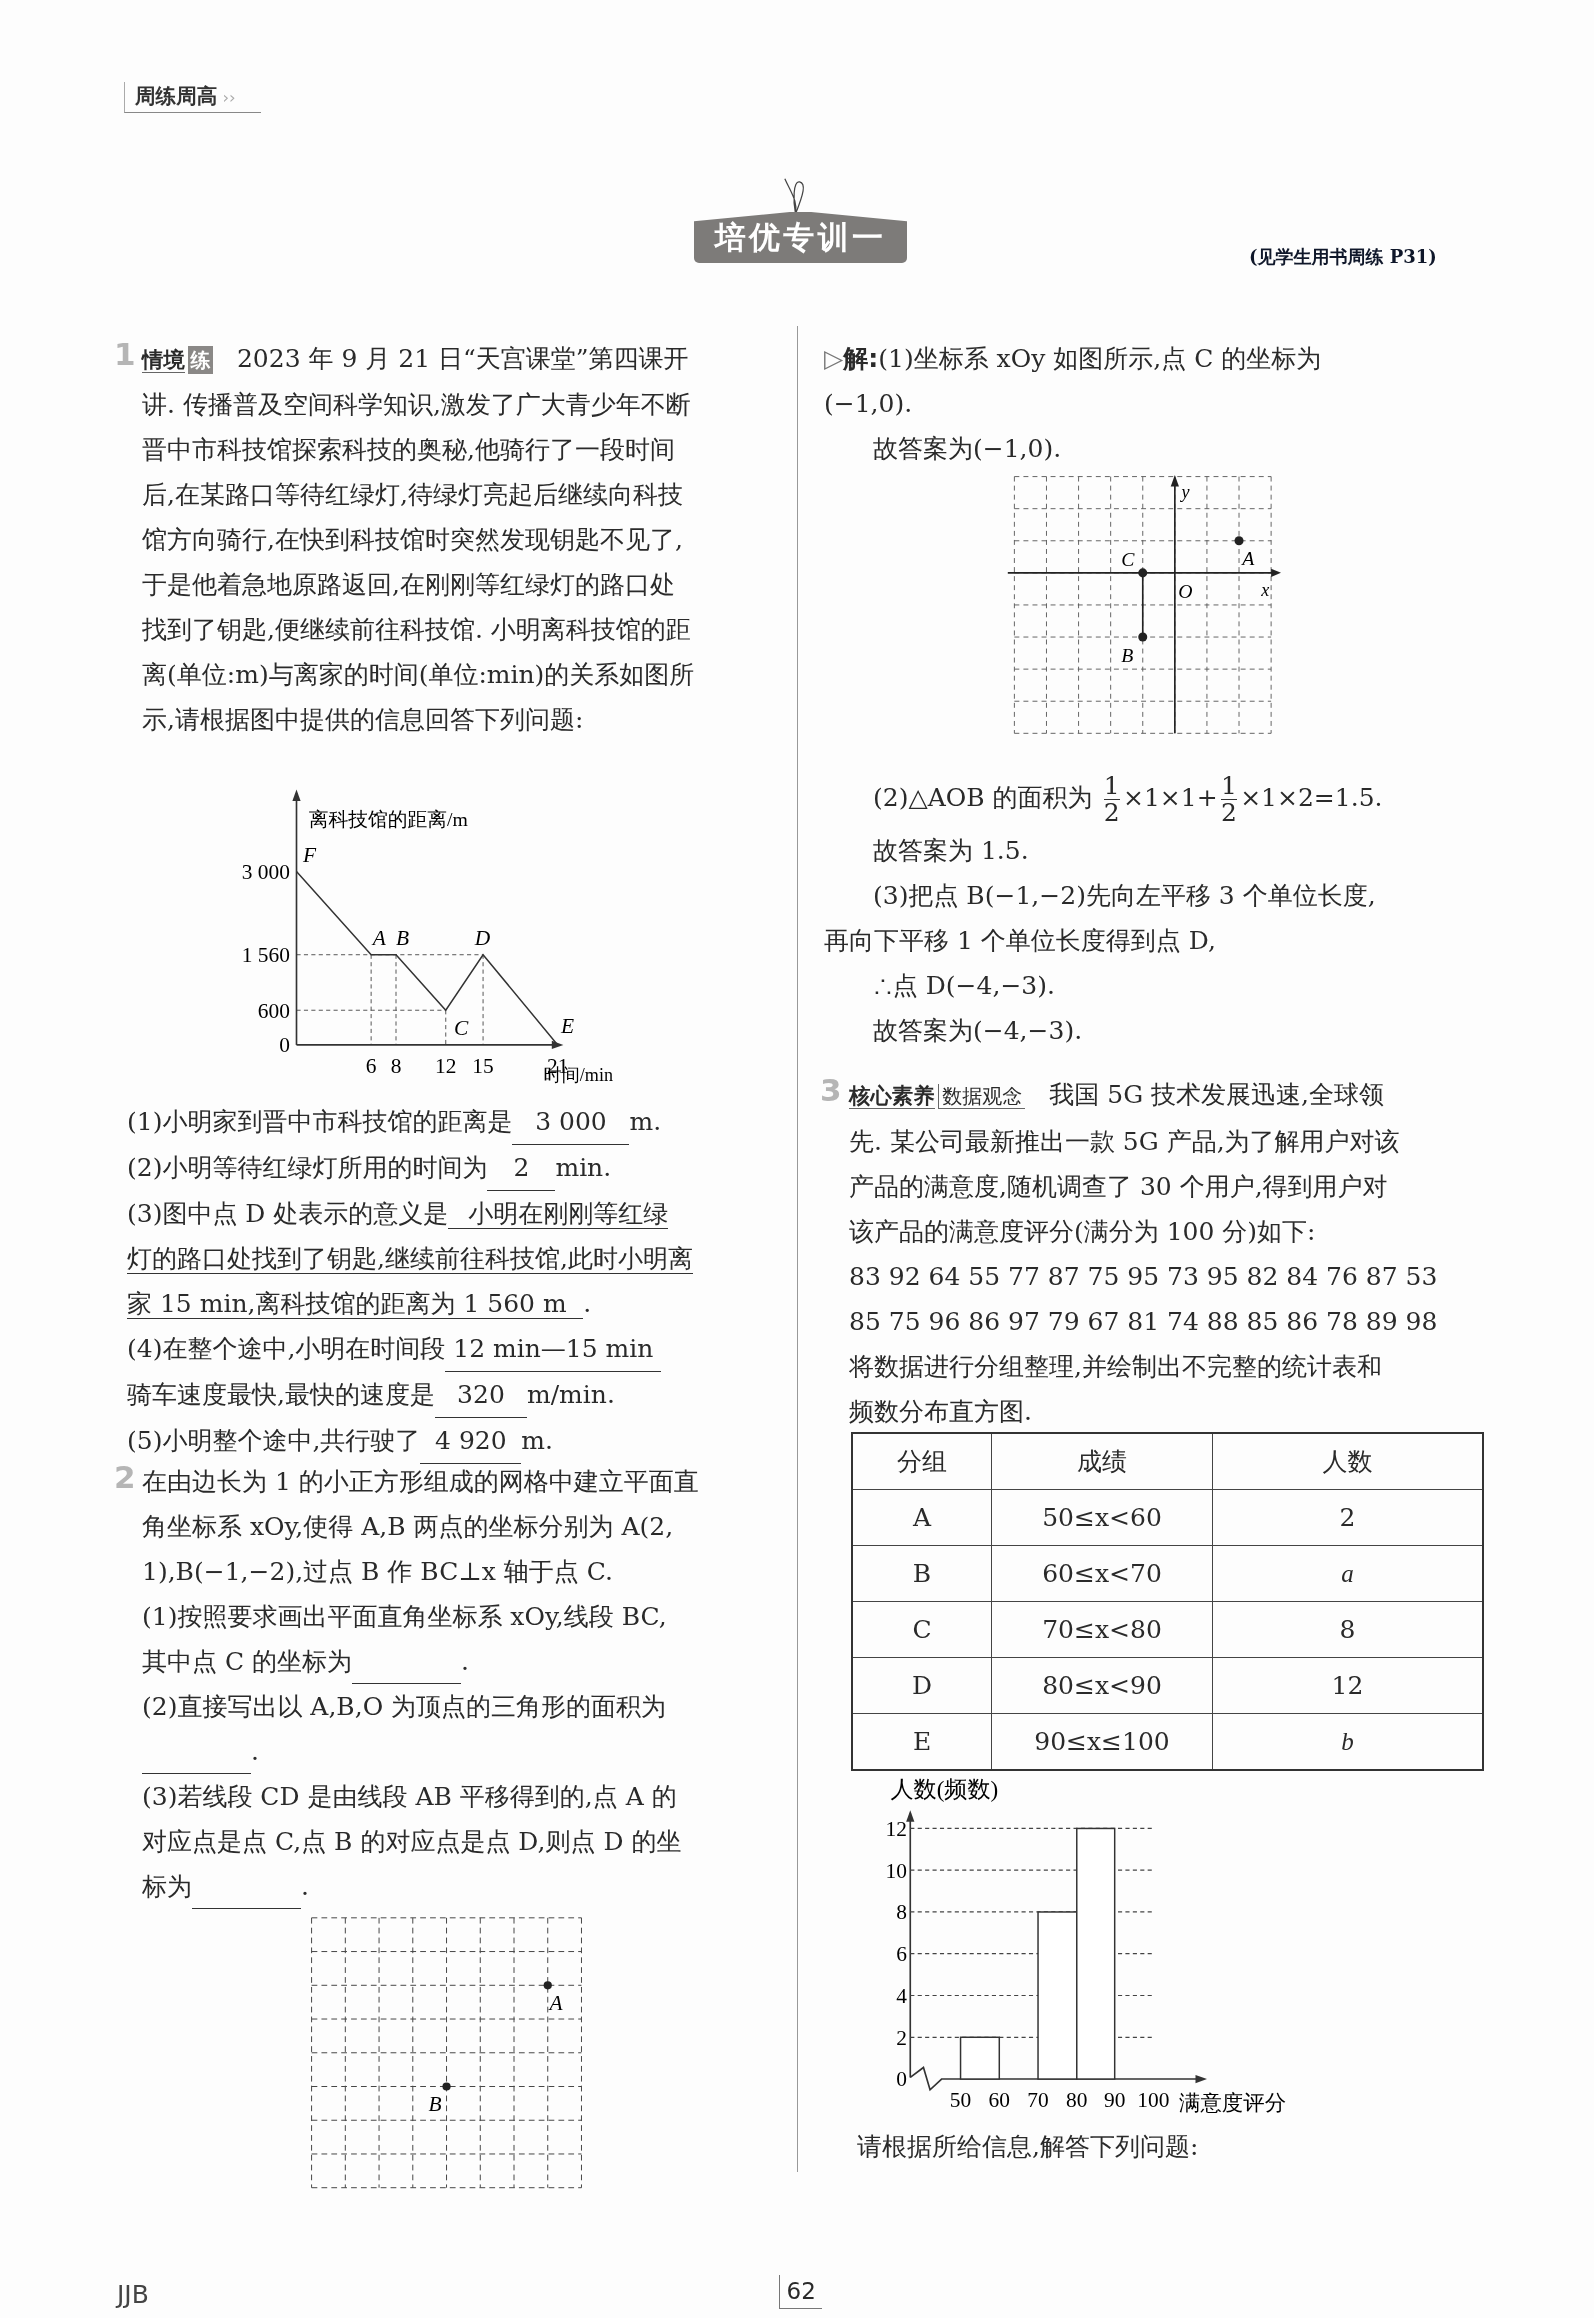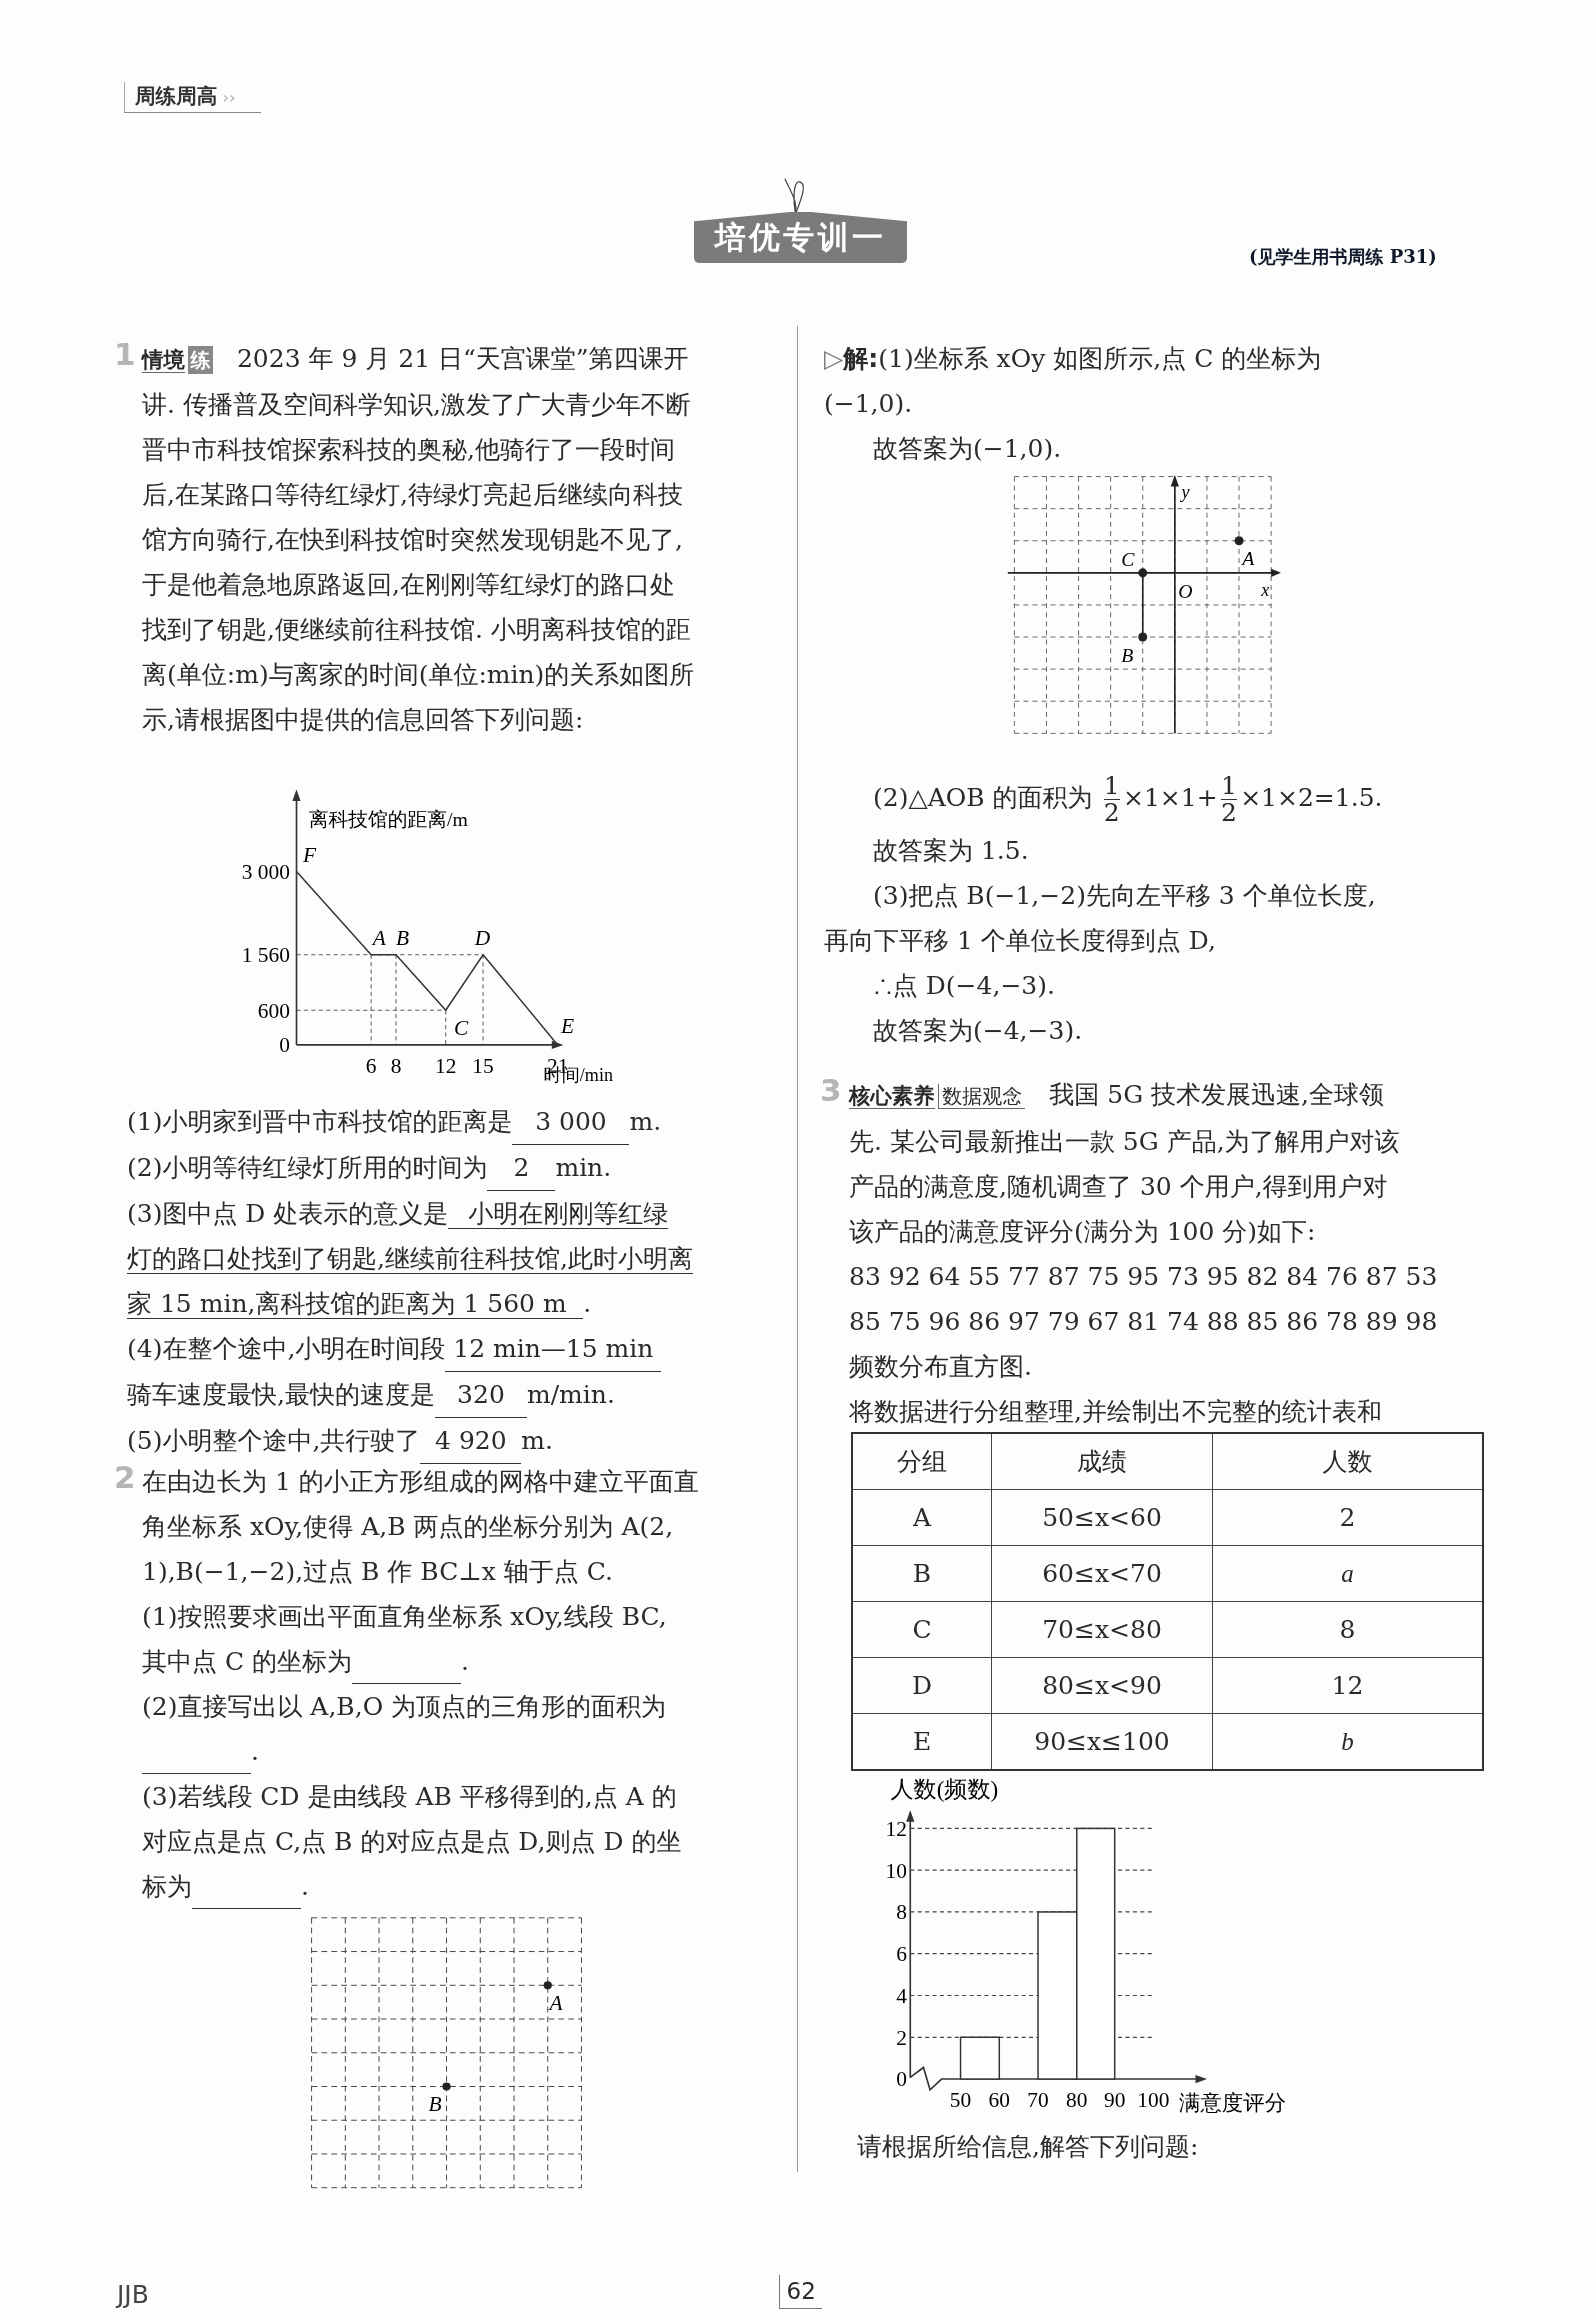--- a/index.html
+++ b/index.html
@@ -207,22 +207,22 @@
 </div>
 
 <div class="qnum" style="left:820px;top:1072px;">3</div>
 <div class="para" style="left:849px;top:1072px;width:643px;">
   <span class="line"><span class="tag-bold">核心素养</span><span class="tag-small">数据观念</span>&nbsp;&nbsp;&nbsp;<span>我国 5G 技术发展迅速,全球领</span></span>
   <span class="line">先. 某公司最新推出一款 5G 产品,为了解用户对该</span>
   <span class="line">产品的满意度,随机调查了 30 个用户,得到用户对</span>
   <span class="line">该产品的满意度评分(满分为 100 分)如下:</span>
   <span class="line">83 92 64 55 77 87 75 95 73 95 82 84 76 87 53</span>
   <span class="line">85 75 96 86 97 79 67 81 74 88 85 86 78 89 98</span>
+  <span class="line">将数据进行分组整理,并绘制出不完整的统计表和</span>
   <span class="line">频数分布直方图.</span>
-  <span class="line">将数据进行分组整理,并绘制出不完整的统计表和</span>
 </div>
 
 <table id="score-table" class="abs">
   <tbody>
       <tr>
     <th style="width:136px">分组</th>
     <th style="width:218px">成绩</th>
     <th>人数</th>
   </tr>
   <tr>

